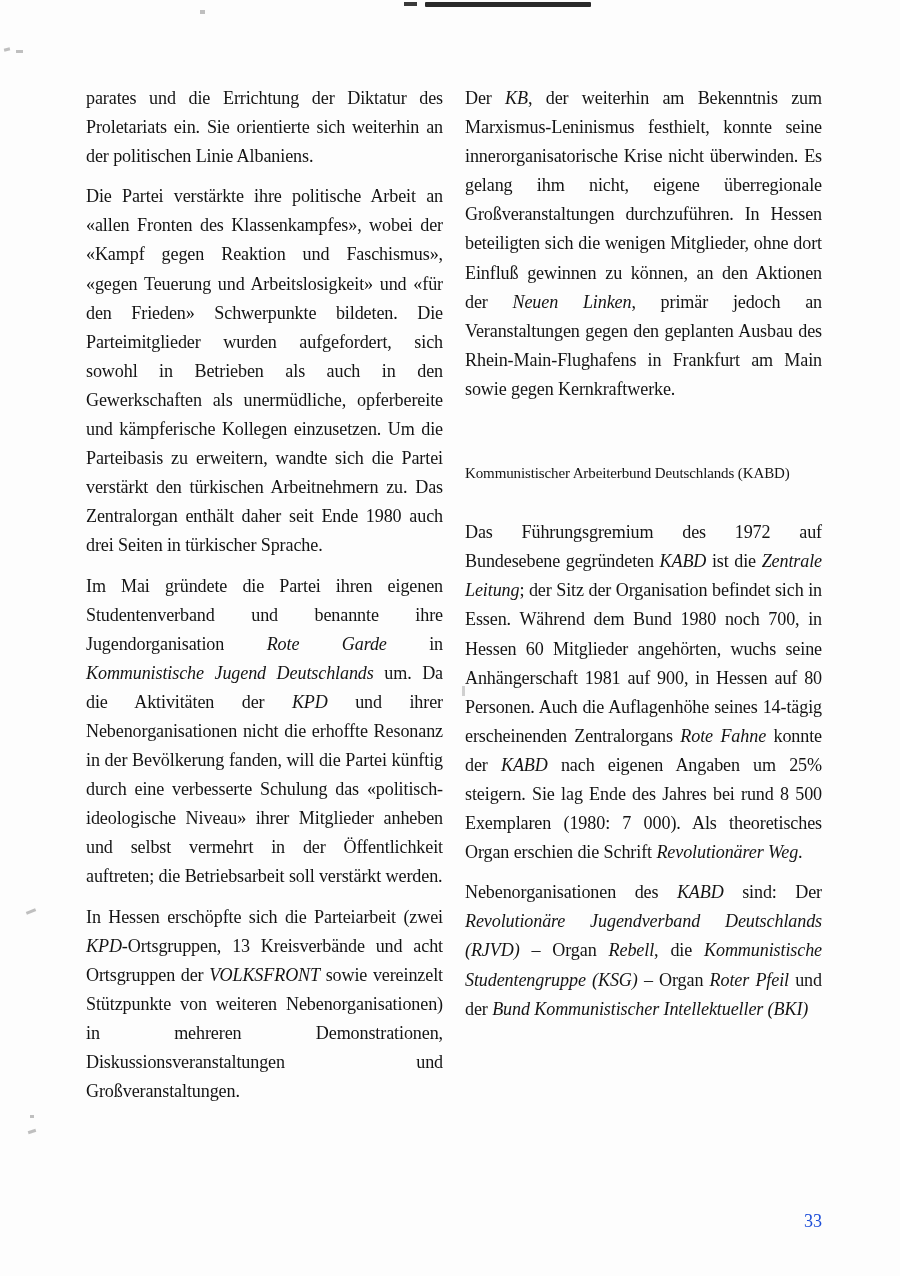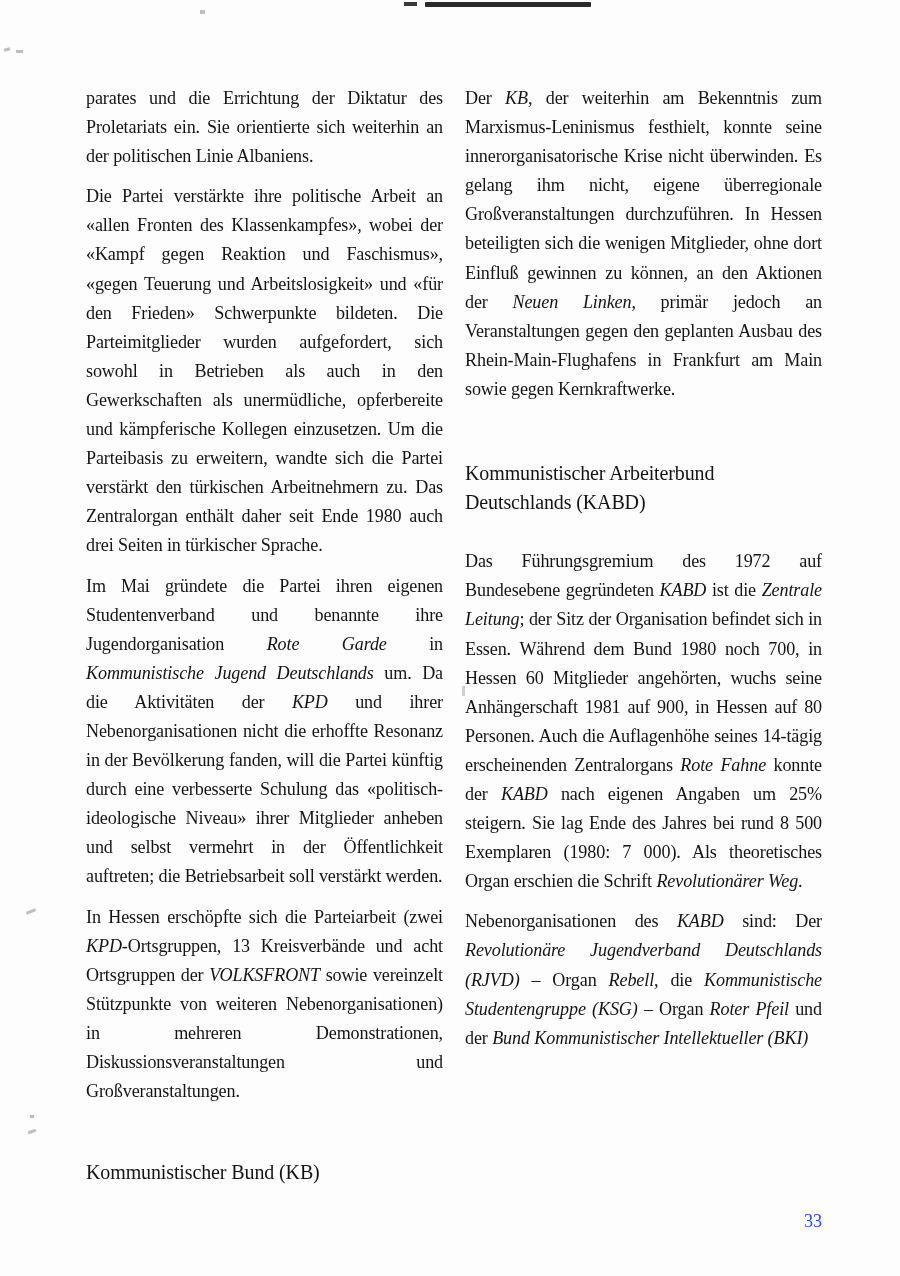--- a/index.html
+++ b/index.html
@@ -66,21 +66,21 @@
     text-justify: inter-word;
     letter-spacing: -0.12px;
     hyphens: manual;
     -webkit-hyphens: manual;
   }
   p + p { margin-top: 11px; }
   i, .it { font-style: italic; }
 
   .heading {
     margin: 0;
-    font-size: 20px;
+    font-size: 15px;
     line-height: 29.1px;
     letter-spacing: -0.12px;
     text-align: left;
     font-weight: normal;
   }
   .gap-before-heading { margin-top: 52px; }
   .gap-after-heading  { margin-top: 30px; }
   .gap-right-section  { margin-top: 55px; }
 
   .page-number {
@@ -108,21 +108,20 @@
   <div class="speck s7"></div>
 
   <div class="columns">
 
     <div class="col">
       <p><span>parates und die Errichtung der Diktatur des Proletariats ein. Sie orientierte sich weiterhin an der politischen Linie Albaniens.</span></p>
       <p><span>Die Partei verstärkte ihre politische Arbeit an «allen Fronten des Klassenkampfes», wobei der «Kampf gegen Reaktion und Faschismus», «gegen Teuerung und Arbeitslosigkeit» und «für den Frieden» Schwerpunkte bildeten. Die Parteimitglieder wurden aufgefordert, sich sowohl in Betrieben als auch in den Gewerkschaften als unermüdliche, opferbereite und kämpferische Kollegen einzusetzen. Um die Parteibasis zu erweitern, wandte sich die Partei verstärkt den türkischen Arbeitnehmern zu. Das Zentralorgan enthält daher seit Ende 1980 auch drei Seiten in türkischer Sprache.</span></p>
       <p><span>Im Mai gründete die Partei ihren eigenen Studentenverband und benannte ihre Jugendorganisation </span><span class="it">Rote Garde</span><span> in </span><span class="it">Kommunistische Jugend Deutschlands</span><span> um. Da die Aktivitäten der </span><span class="it">KPD</span><span> und ihrer Nebenorganisationen nicht die erhoffte Resonanz in der Bevölkerung fanden, will die Partei künftig durch eine verbesserte Schulung das «politisch-ideologische Niveau» ihrer Mitglieder anheben und selbst vermehrt in der Öffentlichkeit auftreten; die Betriebsarbeit soll verstärkt werden.</span></p>
       <p><span>In Hessen erschöpfte sich die Parteiarbeit (zwei </span><span class="it">KPD</span><span>-Ortsgruppen, 13 Kreisverbände und acht Ortsgruppen der </span><span class="it">VOLKSFRONT</span><span> sowie vereinzelt Stützpunkte von weiteren Nebenorganisationen) in mehreren Demonstrationen, Diskussionsveranstaltungen und Großveranstaltungen.</span></p>
 
-      <h2 class="heading gap-before-heading">Kommunistischer Bund (KB)</h2>
 
     </div>
 
     <div class="col">
       <p><span>Der </span><span class="it">KB</span><span>, der weiterhin am Bekenntnis zum Marxismus-Leninismus festhielt, konnte seine innerorganisatorische Krise nicht überwinden. Es gelang ihm nicht, eigene überregionale Großveranstaltungen durchzuführen. In Hessen beteiligten sich die wenigen Mitglieder, ohne dort Einfluß gewinnen zu können, an den Aktionen der </span><span class="it">Neuen Linken</span><span>, primär jedoch an Veranstaltungen gegen den geplanten Ausbau des Rhein-Main-Flughafens in Frankfurt am Main sowie gegen Kernkraftwerke.</span></p>
 
       <h2 class="heading gap-right-section">Kommunistischer Arbeiterbund Deutschlands (KABD)</h2>
 
       <p class="gap-after-heading"><span>Das Führungsgremium des 1972 auf Bundesebene gegründeten </span><span class="it">KABD</span><span> ist die </span><span class="it">Zentrale Leitung</span><span>; der Sitz der Organisation befindet sich in Essen. Während dem Bund 1980 noch 700, in Hessen 60 Mitglieder angehörten, wuchs seine Anhängerschaft 1981 auf 900, in Hessen auf 80 Personen. Auch die Auflagenhöhe seines 14-tägig erscheinenden Zentralorgans </span><span class="it">Rote Fahne</span><span> konnte der </span><span class="it">KABD</span><span> nach eigenen Angaben um 25% steigern. Sie lag Ende des Jahres bei rund 8 500 Exemplaren (1980: 7 000). Als theoretisches Organ erschien die Schrift </span><span class="it">Revolutionärer Weg</span><span>.</span></p>
       <p><span>Nebenorganisationen des </span><span class="it">KABD</span><span> sind: Der </span><span class="it">Revolutionäre Jugendverband Deutschlands (RJVD)</span><span> – Organ </span><span class="it">Rebell</span><span>, die </span><span class="it">Kommunistische Studentengruppe (KSG)</span><span> – Organ </span><span class="it">Roter Pfeil</span><span> und der </span><span class="it">Bund Kommunistischer Intellektueller (BKI)</span></p>

